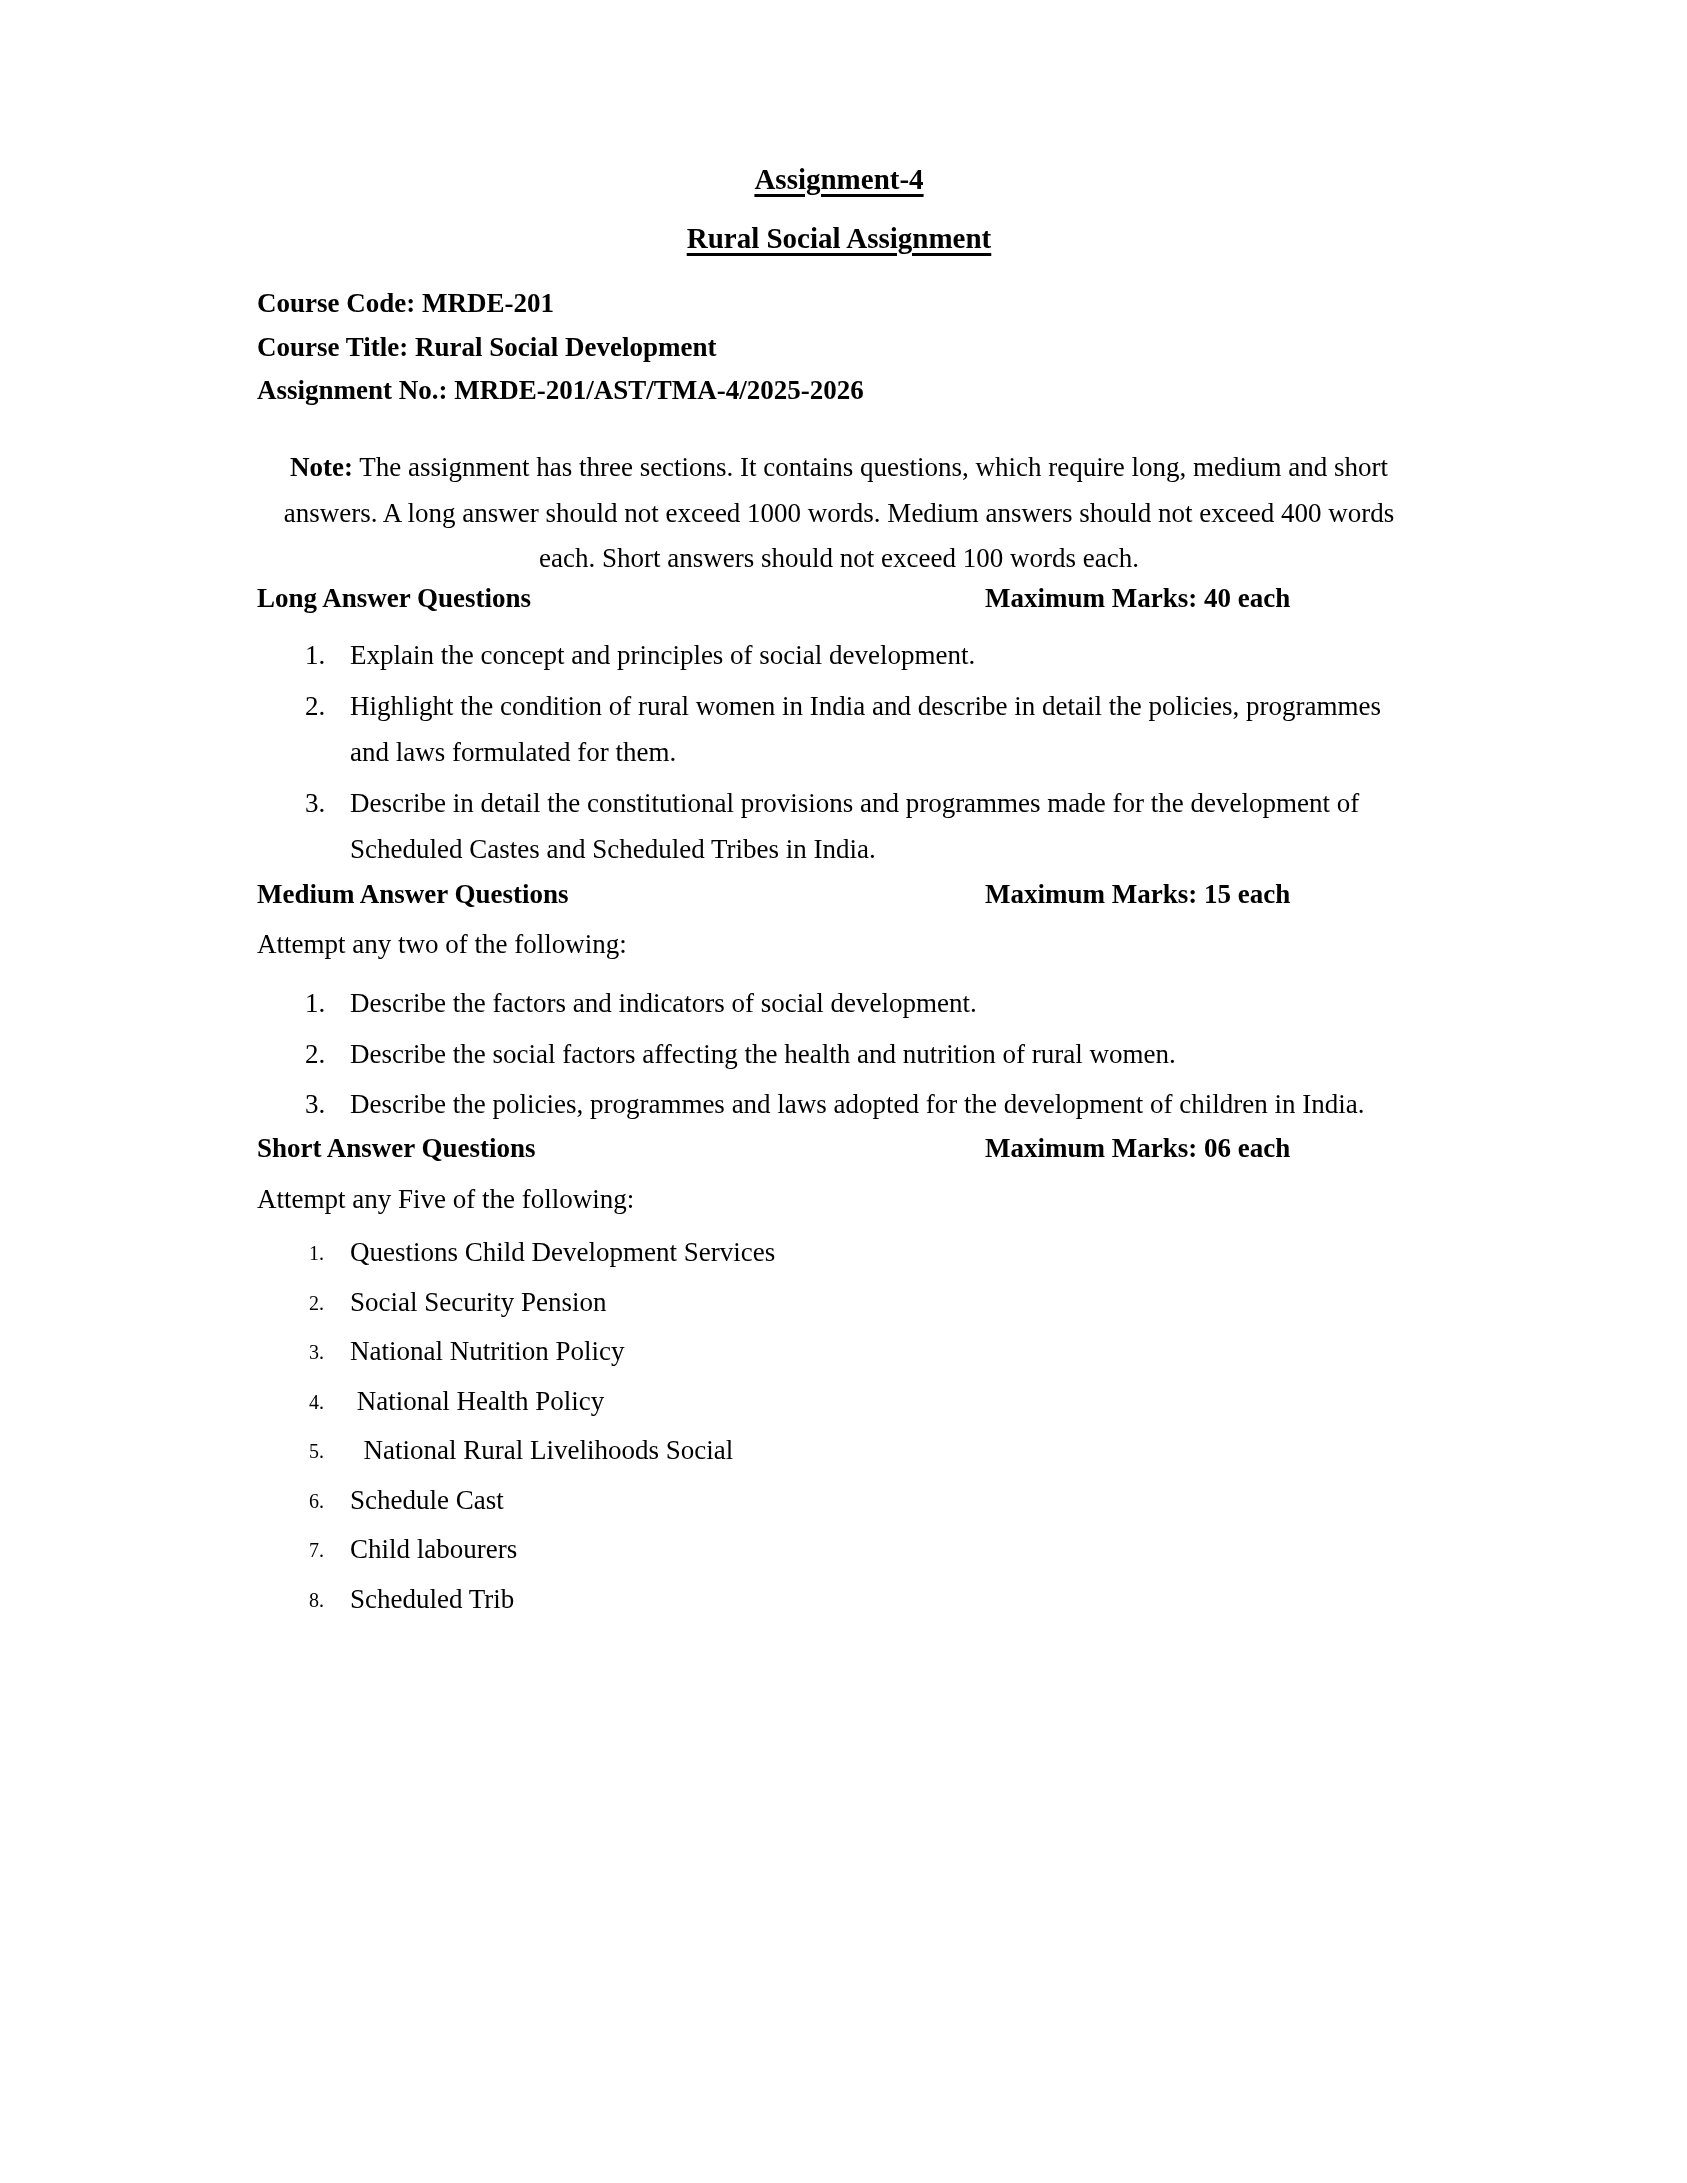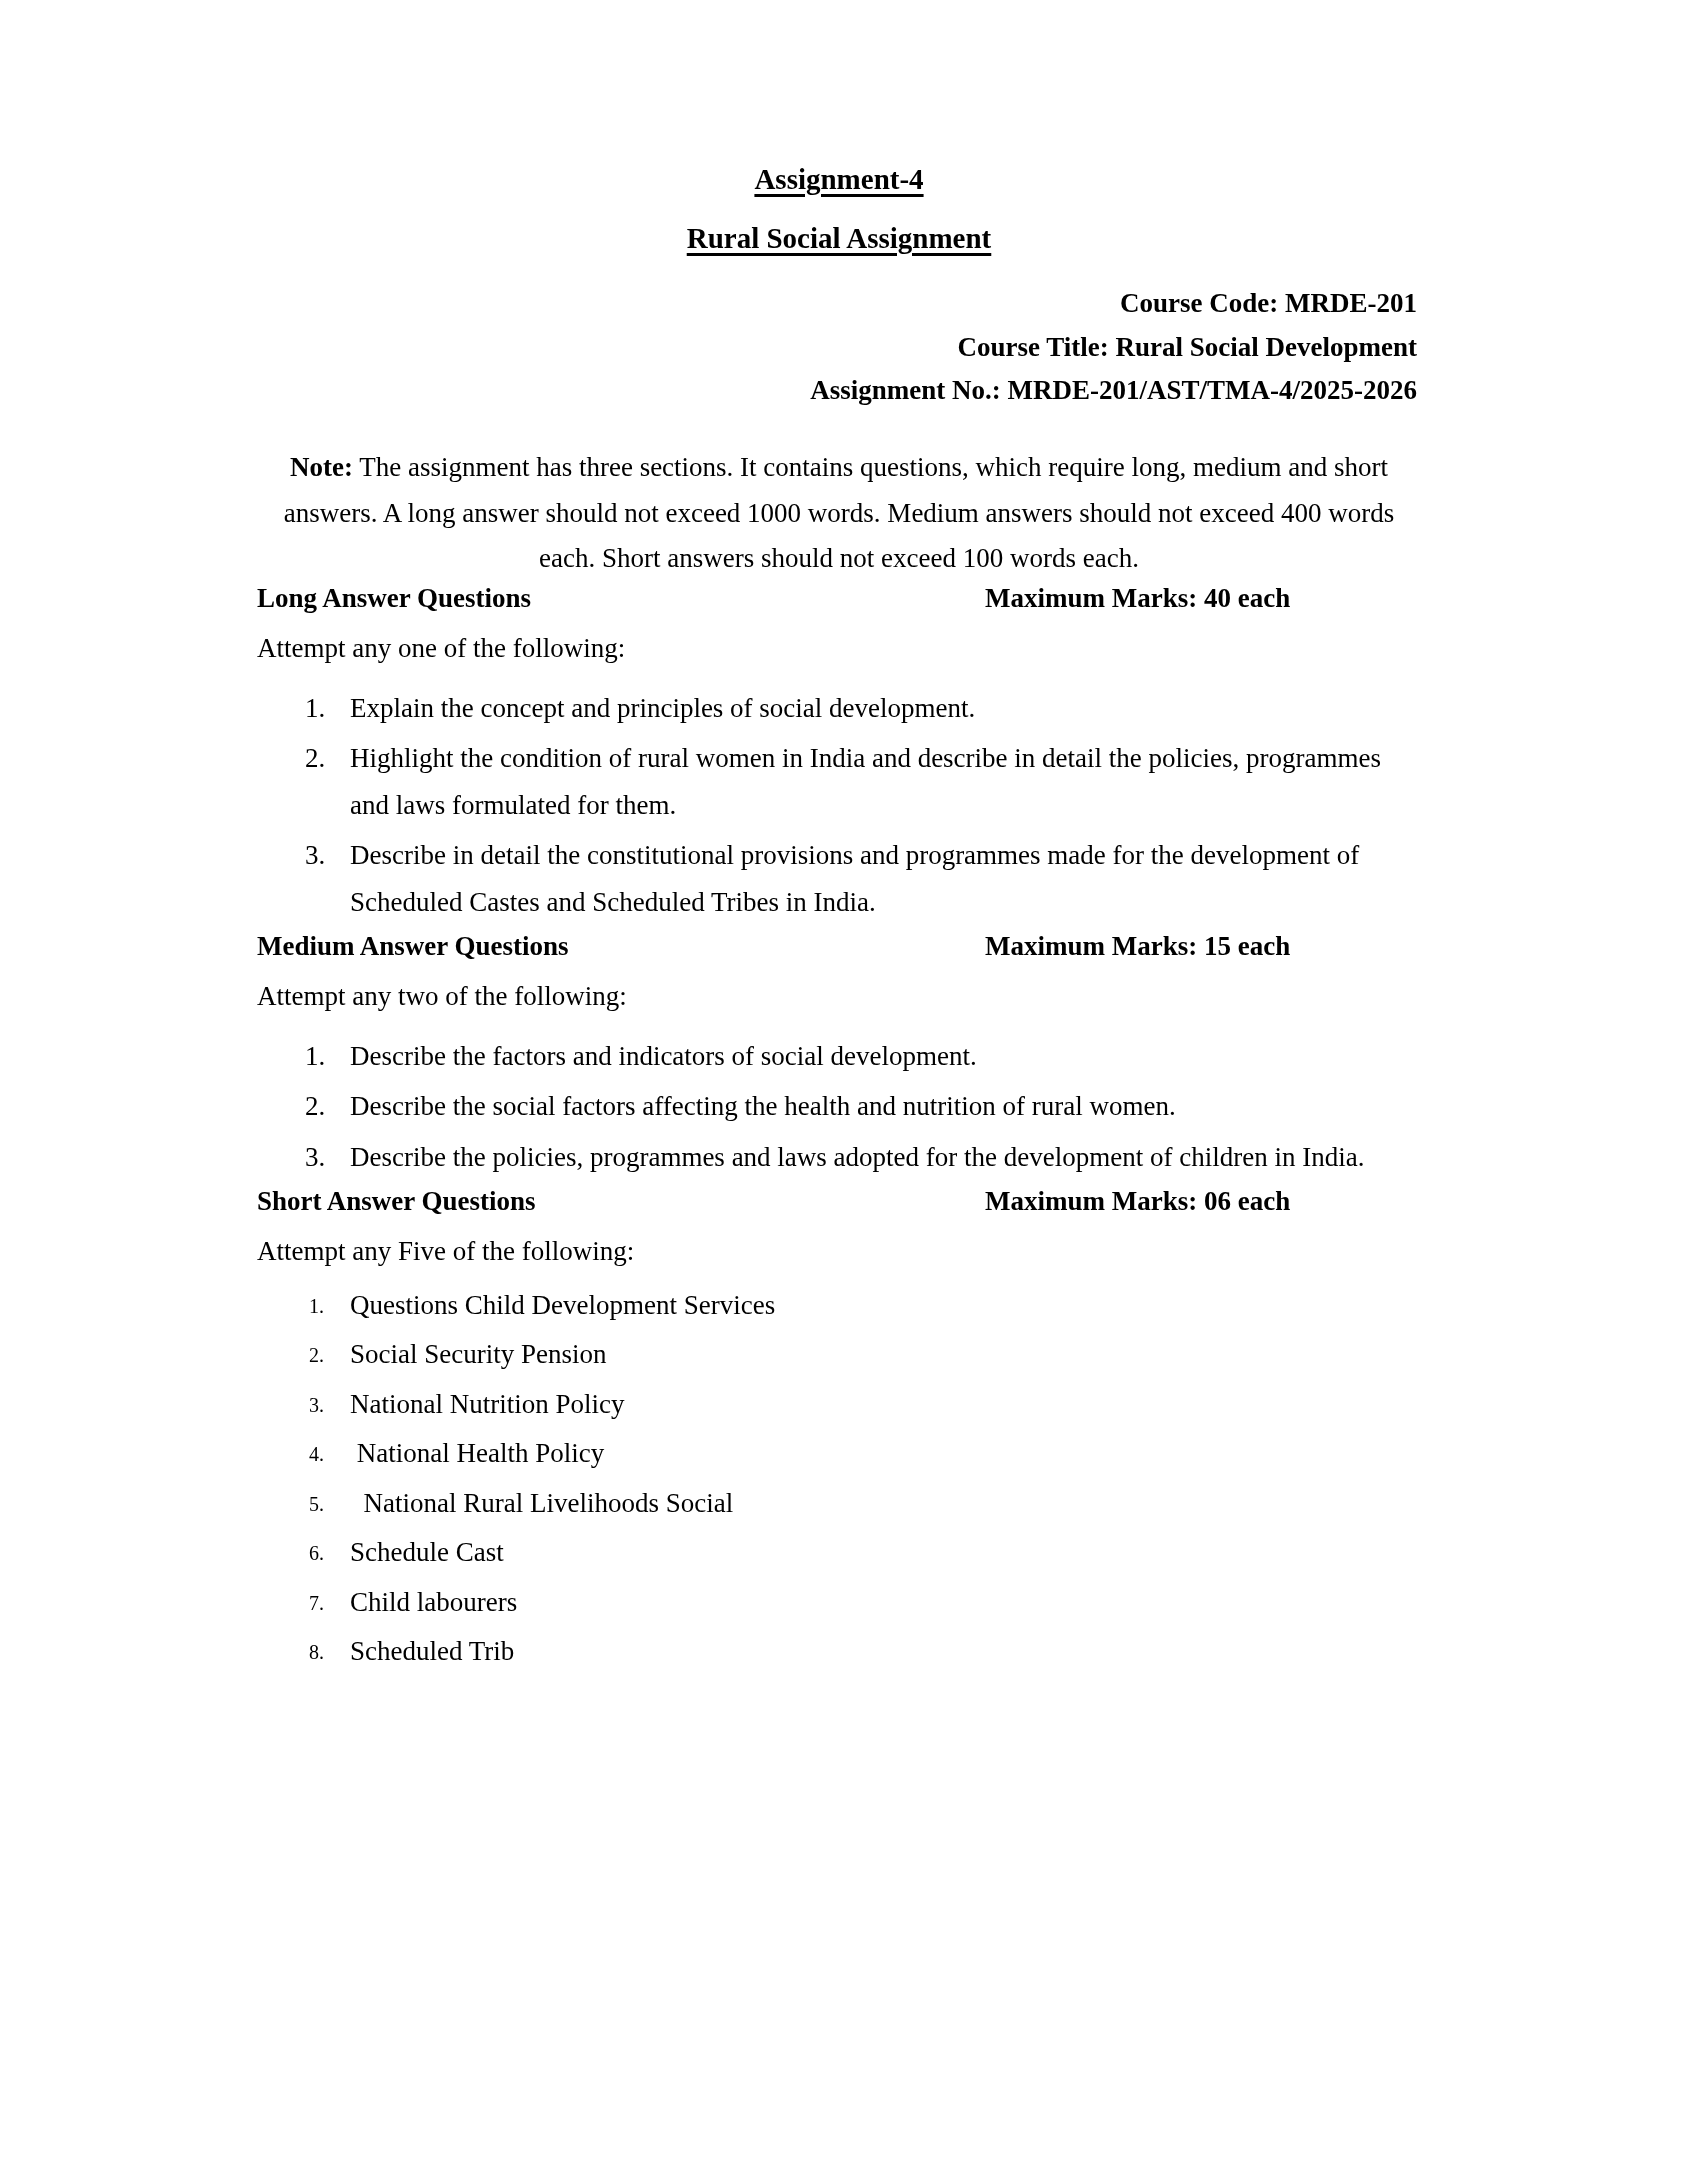--- a/index.html
+++ b/index.html
@@ -36,21 +36,20 @@
   .doc-title span.u {
     text-decoration: underline;
     text-underline-offset: 4.6px;
     text-decoration-thickness: 2.6px;
   }
   .title-gap { height: 30px; }
 
   
   .meta-block {
     margin-top: 29px;
-    text-align: right;
     font-weight: bold;
     font-size: 27px;
     line-height: 1.62;
     padding-right: 4px;
   }
   .meta-line { display: block; }
 
   
   .note {
     margin-top: 32px;
@@ -135,21 +134,20 @@
       <span class="meta-line">Course Title: Rural Social Development</span>
       <span class="meta-line">Assignment No.: MRDE-201/AST/TMA-4/2025-2026</span>
     </div>
 
     <div class="note"><b>Note:</b><span> The assignment has three sections. It contains questions, which require long, medium and short answers. A long answer should not exceed 1000 words. Medium answers should not exceed 400 words each. Short answers should not exceed 100 words each.</span></div>
 
     <div class="section-head">
       <span class="left">Long Answer Questions</span>
       <span class="right">Maximum Marks: 40 each</span>
     </div>
-    <div class="attempt">Attempt any one of the following:</div>
     <ol class="qlist">
       <li><span class="num">1.</span><span>Explain the concept and principles of social development.</span></li>
       <li><span class="num">2.</span><span>Highlight the condition of rural women in India and describe in detail the policies, programmes and laws formulated for them.</span></li>
       <li><span class="num">3.</span><span>Describe in detail the constitutional provisions and programmes made for the development of Scheduled Castes and Scheduled Tribes in India.</span></li>
     </ol>
 
     <div class="section-head">
       <span class="left">Medium Answer Questions</span>
       <span class="right">Maximum Marks: 15 each</span>
     </div>

